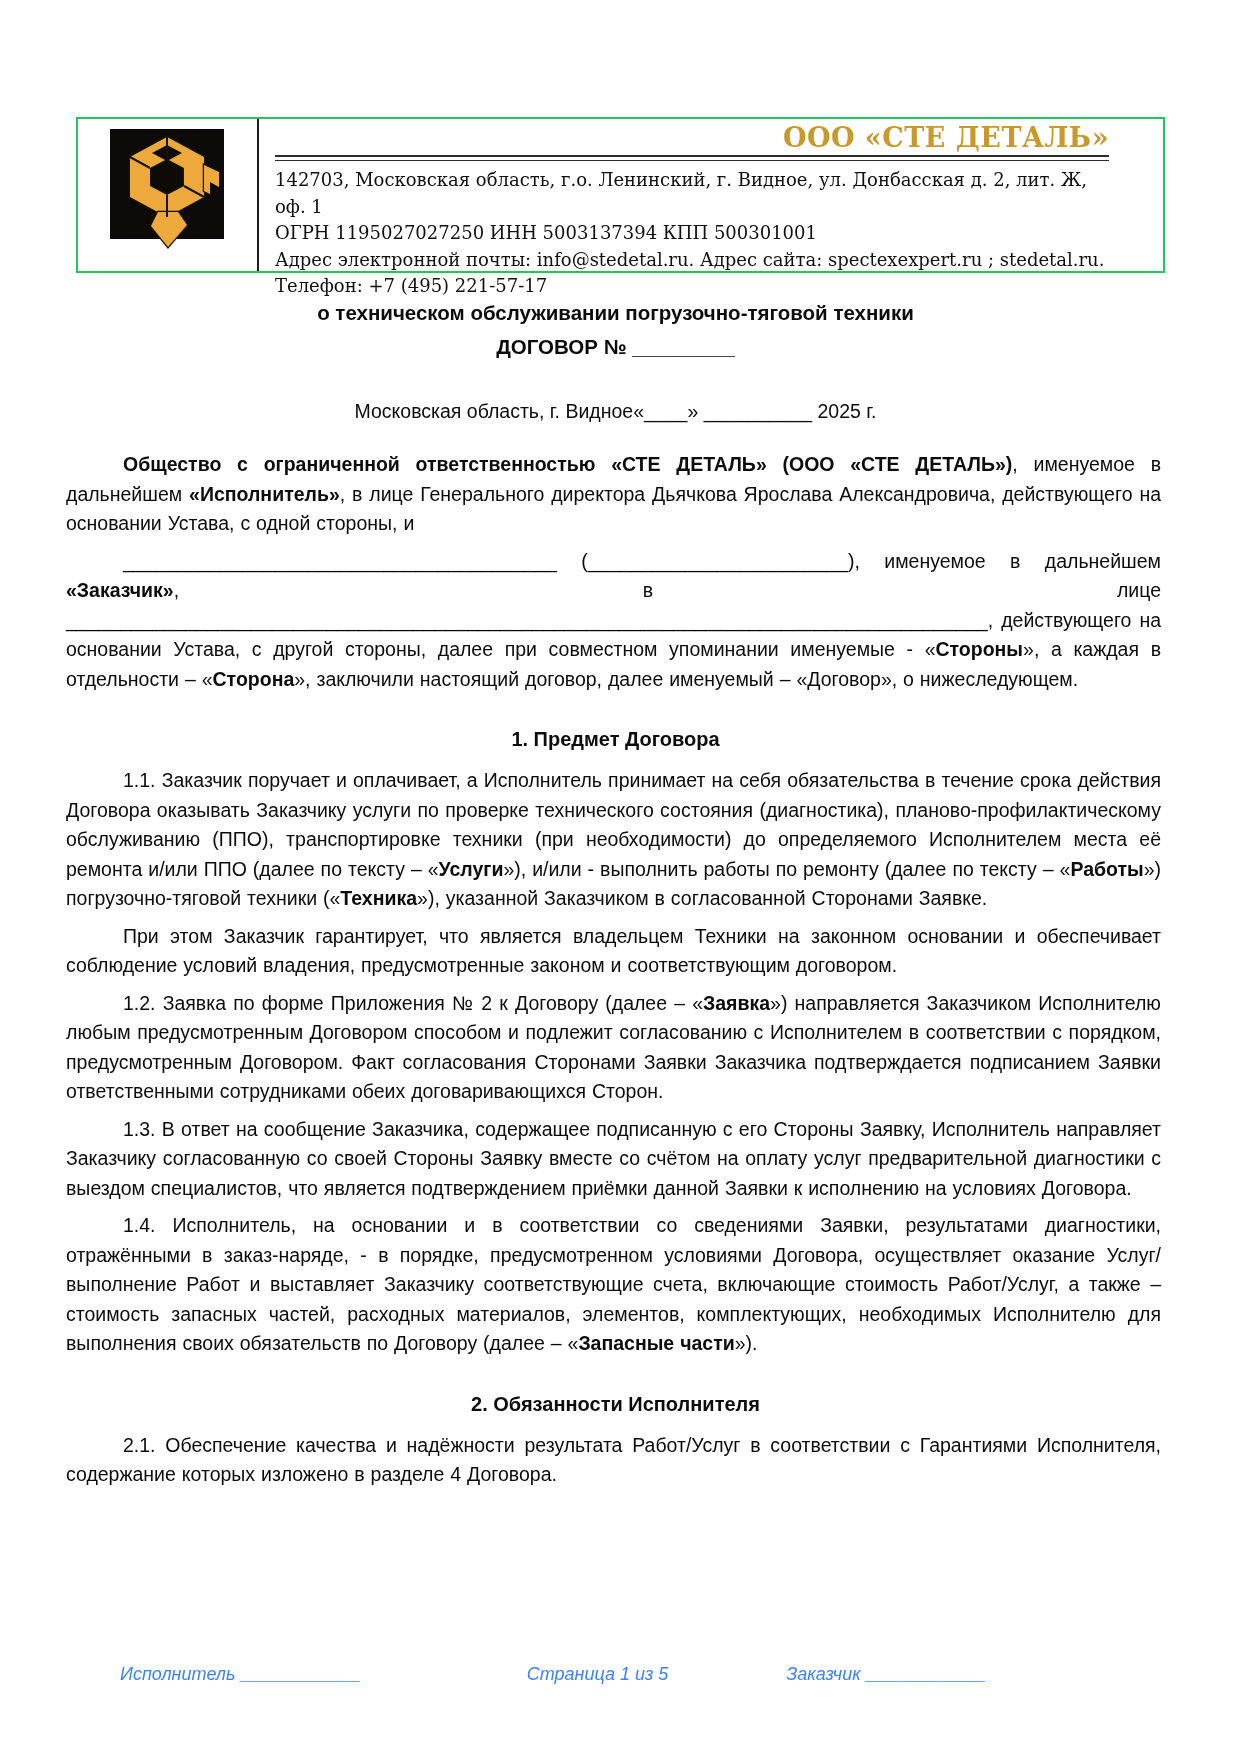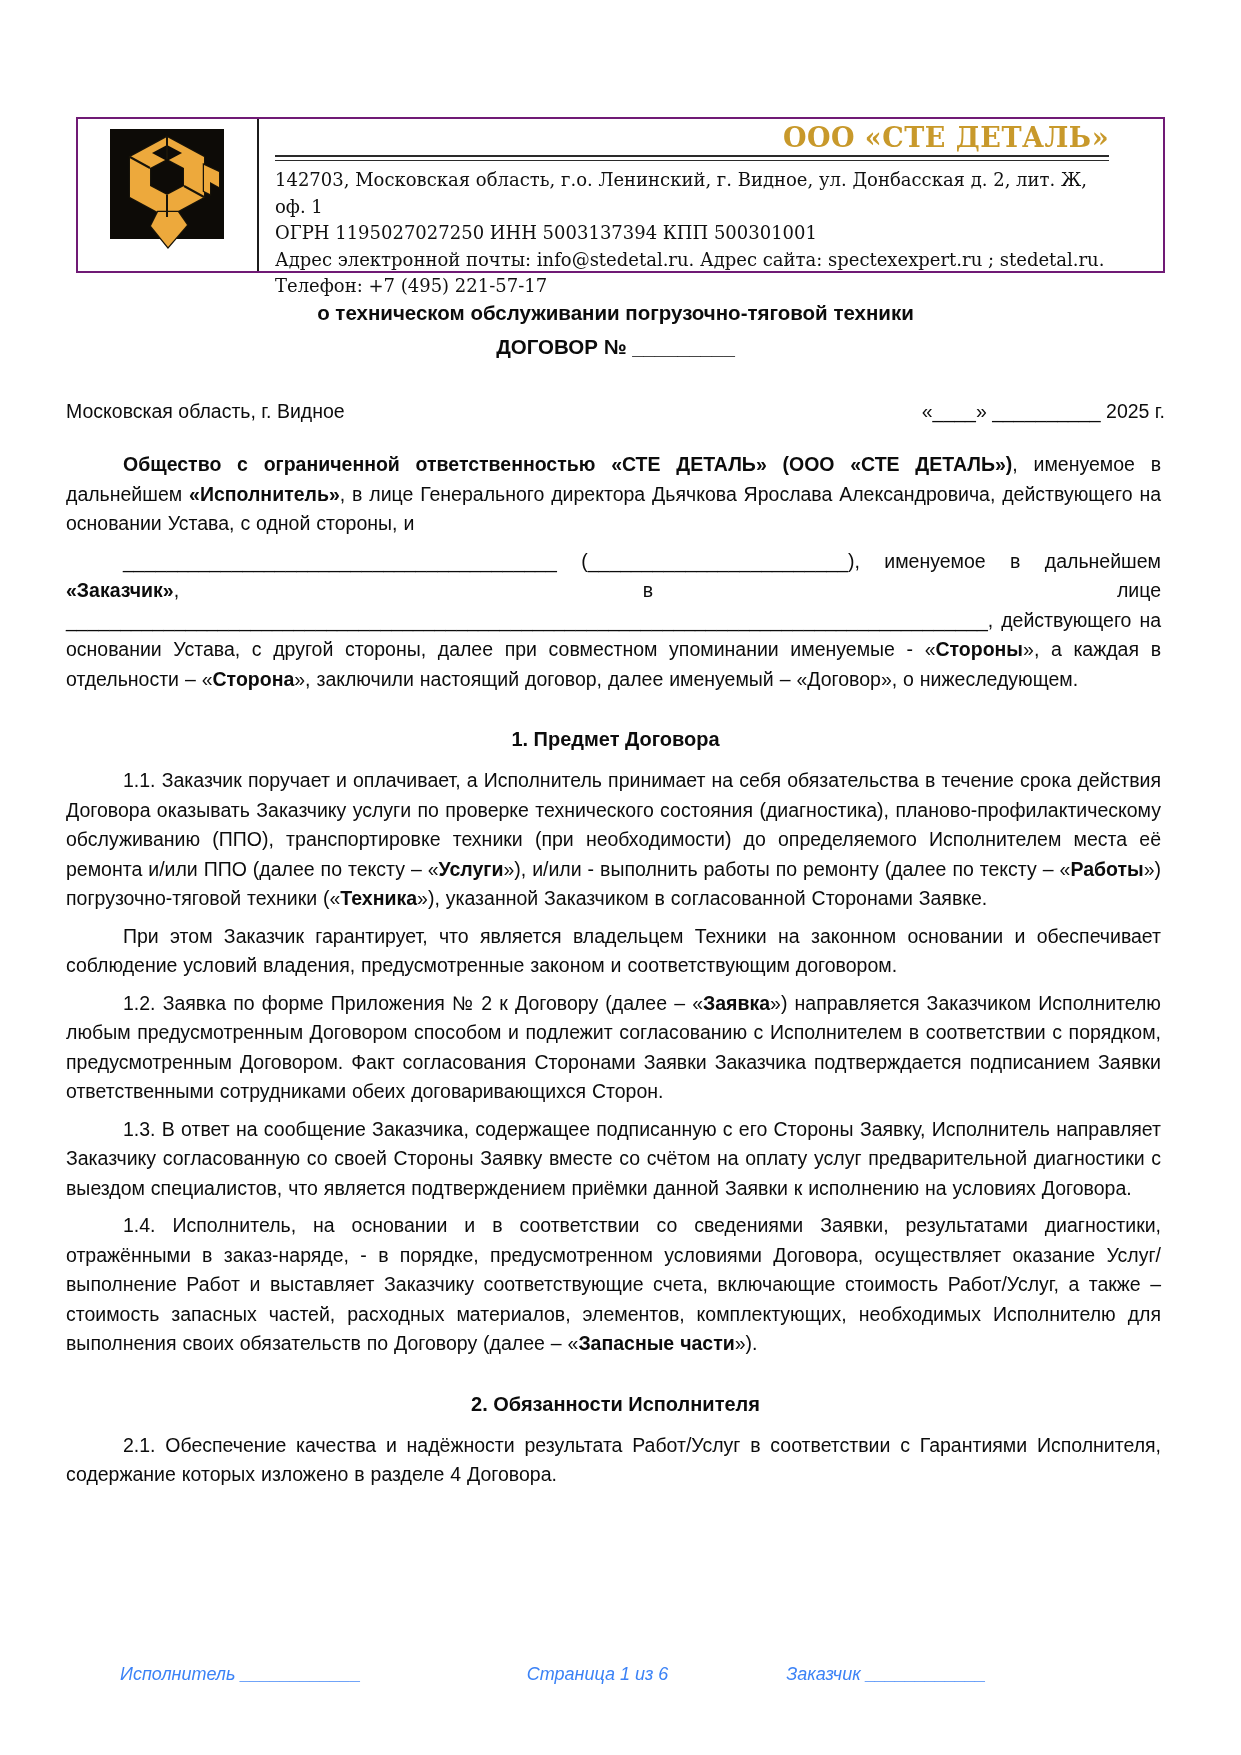--- a/index.html
+++ b/index.html
@@ -1,41 +1,41 @@
 <!DOCTYPE html>
 <html lang="ru" style="--brand-gold: #C8992B; --logo-gold: #EDA93C; --logo-black: #0d0b07;"><head>
 <meta charset="utf-8">
 <style>
   html,body{margin:0;padding:0;width:1241px;height:1755px;overflow:hidden;background:#ffffff;}
   body{font-family:"Liberation Sans",sans-serif;color:#0c0c0c;position:relative;}
 
   
   .header-table{
     position:absolute;left:76px;top:117px;width:1089px;height:156px;
-    box-sizing:border-box;border:2px solid #701a75;display:flex;background:#fff;
+    box-sizing:border-box;border:2px solid #22c55e;display:flex;background:#fff;
   }
   .logo-cell{
     width:181px;box-sizing:border-box;border-right:2px solid #1c1c1c;
     display:flex;justify-content:center;align-items:flex-start;padding-top:6px;
     overflow:visible;
   }
   .logo-cell svg{overflow:visible;display:block;}
   .info-cell{flex:1;box-sizing:border-box;padding:4px 54px 0 16px;}
   .company-name{
     text-align:right;font-family:"DejaVu Serif",serif;font-weight:bold;
     font-size:27px;line-height:29px;color:var(--brand-gold,#C8992B);
     letter-spacing:.5px;
   }
   .name-rule{height:3px;border-top:2px solid #2a2a2a;border-bottom:1px solid #2a2a2a;margin:3px 0 6px 0;}
   .addr{font-family:"DejaVu Serif",serif;font-size:18px;line-height:26.5px;color:#101010;}
 
   
   .doc{position:absolute;left:66px;top:296px;width:1099px;}
   .title-line{ text-align:center;font-weight:bold;font-size:20.5px;line-height:34px;}
-  .dateline{display:flex;justify-content:space-between;font-size:19.5px;line-height:26px;margin-top:34px;}
+  .dateline{display:flex;justify-content:center;font-size:19.5px;line-height:26px;margin-top:34px;}
   .doc-body{margin-top:26px;}
   p.para{margin:0 4px 8px 0;font-size:19.5px;line-height:29.5px;text-align:justify;text-indent:57px;word-spacing:.5px;}
   .sec-heading{text-align:center;font-weight:bold;font-size:20px;line-height:30px;margin:30px 0 12px 0;}
   .bold{font-weight:bold;}
 
   
   .footer{
     position:absolute;left:0;top:1662px;width:1195px;
     display:grid;grid-template-columns:1fr auto 1fr;
     font-style:italic;font-size:18px;line-height:24px;color:#3b82f6;
@@ -90,18 +90,18 @@
       <div class="sec-heading">2. Обязанности Исполнителя</div>
       <p class="para"><span>2.1. Обеспечение качества и надёжности результата Работ/Услуг в соответствии с Гарантиями Исполнителя, содержание которых изложено в разделе 4 Договора.</span></p>
     </div>
 </div>
 
 <div class="footer">
   <div class="f-left">
     <span>Исполнитель</span>
     <span class="sig-blank">____________</span>
   </div>
-  <div class="f-center">Страница 1 из 6</div>
+  <div class="f-center">Страница 1 из 5</div>
   <div class="f-right">
     <span>Заказчик</span>
     <span class="sig-blank">____________</span>
   </div>
 </div>
 
 </body></html>

